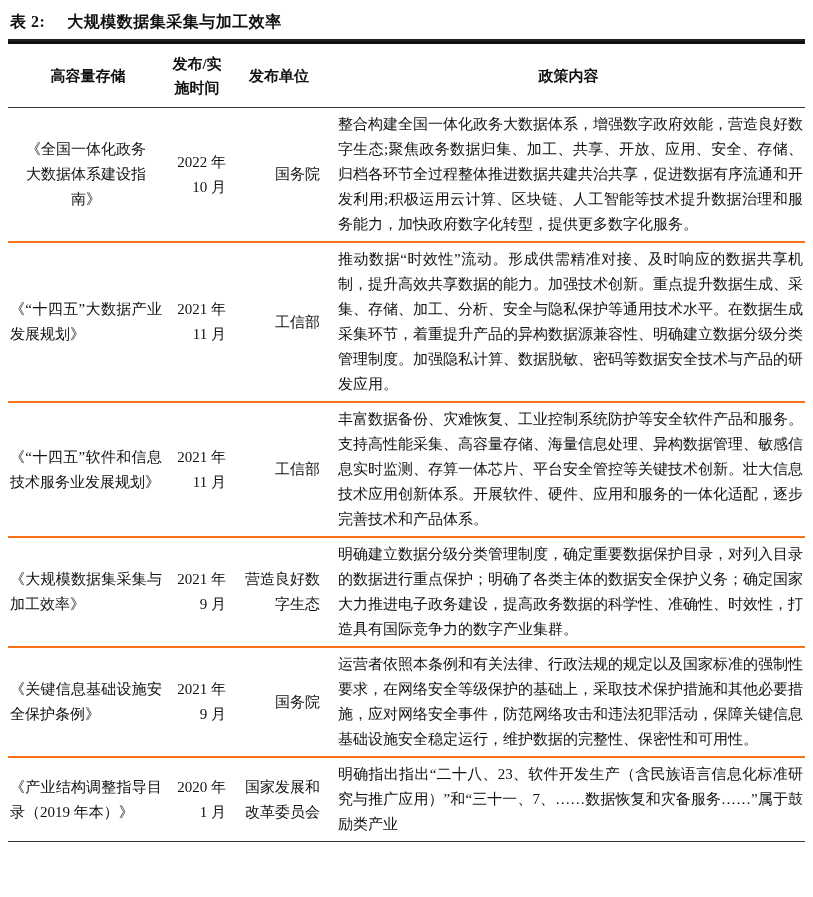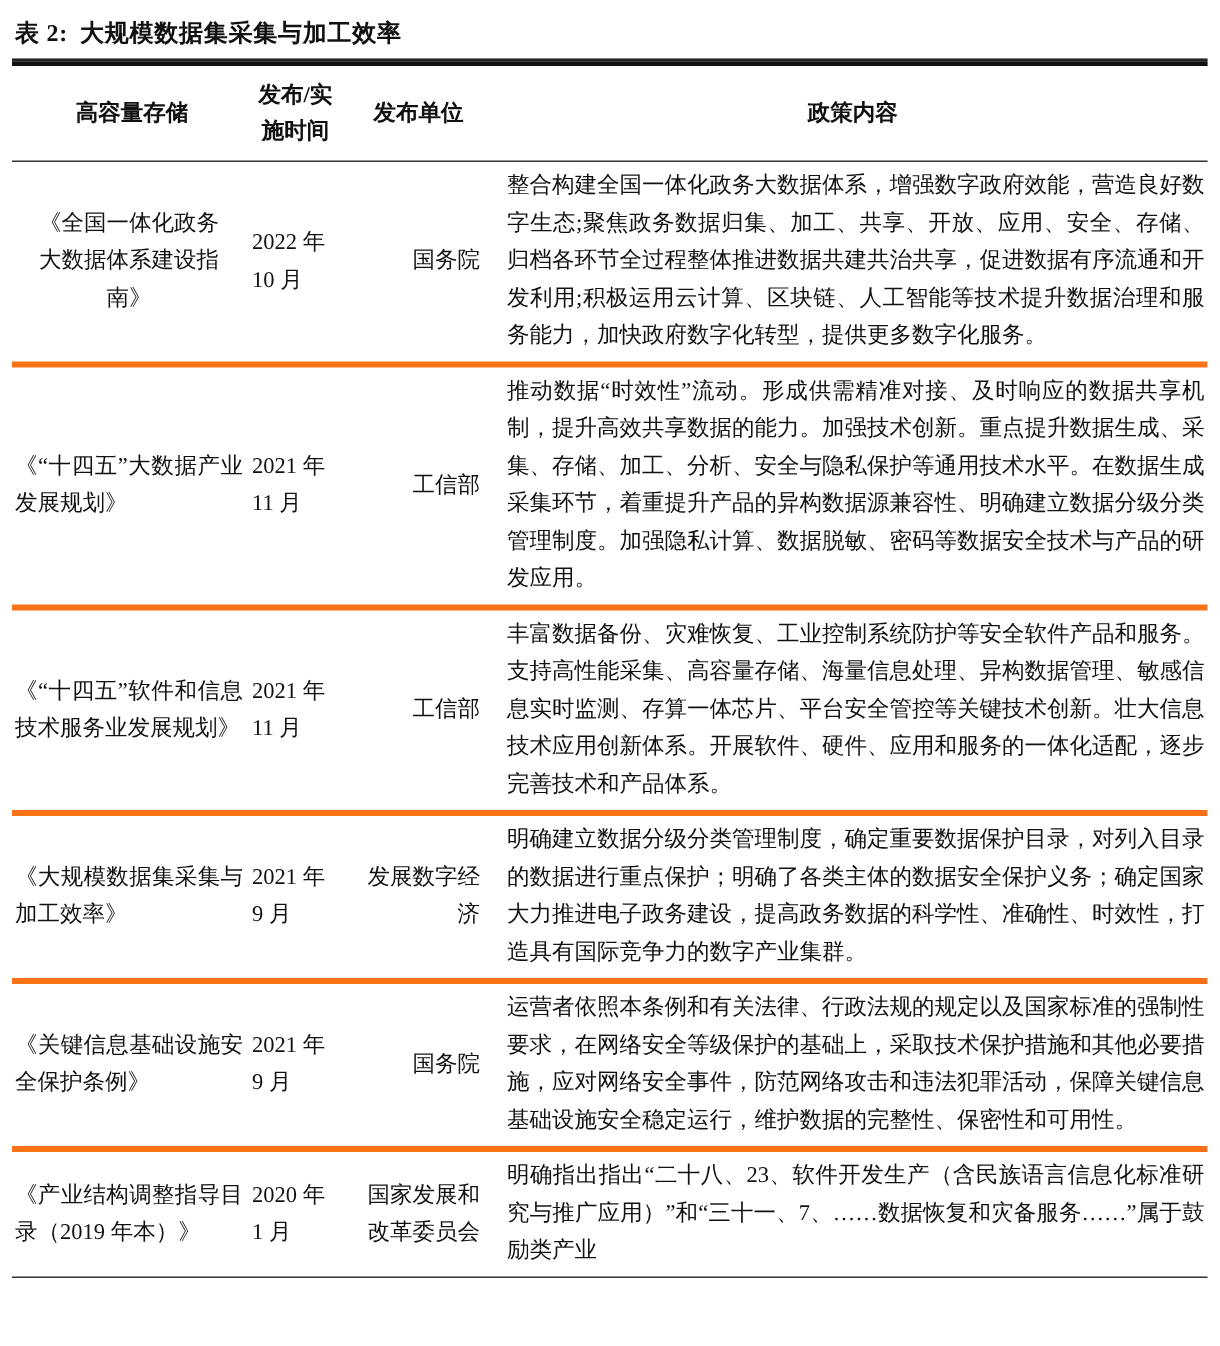--- a/index.html
+++ b/index.html
@@ -12,21 +12,21 @@
     overflow: hidden;
   }
   .page { padding: 10px 8px 0 8px; }
 
   .table-title {
     font-size: 16px;
     font-weight: bold;
     letter-spacing: 0.5px;
     padding: 2px 0 6px 2px;
   }
-  .table-title .prefix { margin-right: 8px; }
+  .table-title .prefix { margin-right: 22px; }
 
   .rule-double {
     height: 1px;
     background: #bbbbbb;
     border-top: 2px solid #222222;
     border-bottom: 3px solid #111111;
   }
 
   table.policy {
     width: 100%;
@@ -44,31 +44,31 @@
     line-height: 24px;
     padding: 8px 0 7px 0;
     border-bottom: 1px solid #333333;
     vertical-align: middle;
   }
   tbody td {
     font-size: 15px;
     line-height: 25px;
     vertical-align: middle;
     padding: 3px 0;
-    border-bottom: 4px solid #f97316;
+    border-bottom: 2px solid #f97316;
   }
   tbody tr:last-child td { border-bottom: 1px solid #333333; }
 
   td.name {
     font-weight: normal;
     text-align: justify;
     text-justify: inter-ideograph;
     padding: 4px 6px 4px 2px;
   }
-  td.date { text-align: left; white-space: pre-line; }
+  td.date { text-align: right; white-space: pre-line; }
   td.unit { text-align: right; padding: 4px 12px; }
   td.content {
     text-align: justify;
     text-justify: inter-ideograph;
     padding: 4px 2px 4px 6px;
   }
   .pre { white-space: pre-line; }
 </style>
 </head>
 <body>
@@ -121,21 +121,21 @@
     <td class="date">2021 年
 11 月</td>
     <td class="unit">工信部</td>
     <td class="content">丰富数据备份、灾难恢复、工业控制系统防护等安全软件产品和服务。支持高性能采集、高容量存储、海量信息处理、异构数据管理、敏感信息实时监测、存算一体芯片、平台安全管控等关键技术创新。壮大信息技术应用创新体系。开展软件、硬件、应用和服务的一体化适配，逐步完善技术和产品体系。</td>
   </tr>
 
   <tr>
     <td class="name pre">《大规模数据集采集与加工效率》</td>
     <td class="date">2021 年
 9 月</td>
-    <td class="unit">发展数字经济</td>
+    <td class="unit">营造良好数字生态</td>
     <td class="content">明确建立数据分级分类管理制度，确定重要数据保护目录，对列入目录的数据进行重点保护；明确了各类主体的数据安全保护义务；确定国家大力推进电子政务建设，提高政务数据的科学性、准确性、时效性，打造具有国际竞争力的数字产业集群。</td>
   </tr>
 
   <tr>
     <td class="name pre">《关键信息基础设施安全保护条例》</td>
     <td class="date">2021 年
 9 月</td>
     <td class="unit">国务院</td>
     <td class="content">运营者依照本条例和有关法律、行政法规的规定以及国家标准的强制性要求，在网络安全等级保护的基础上，采取技术保护措施和其他必要措施，应对网络安全事件，防范网络攻击和违法犯罪活动，保障关键信息基础设施安全稳定运行，维护数据的完整性、保密性和可用性。</td>
   </tr>

